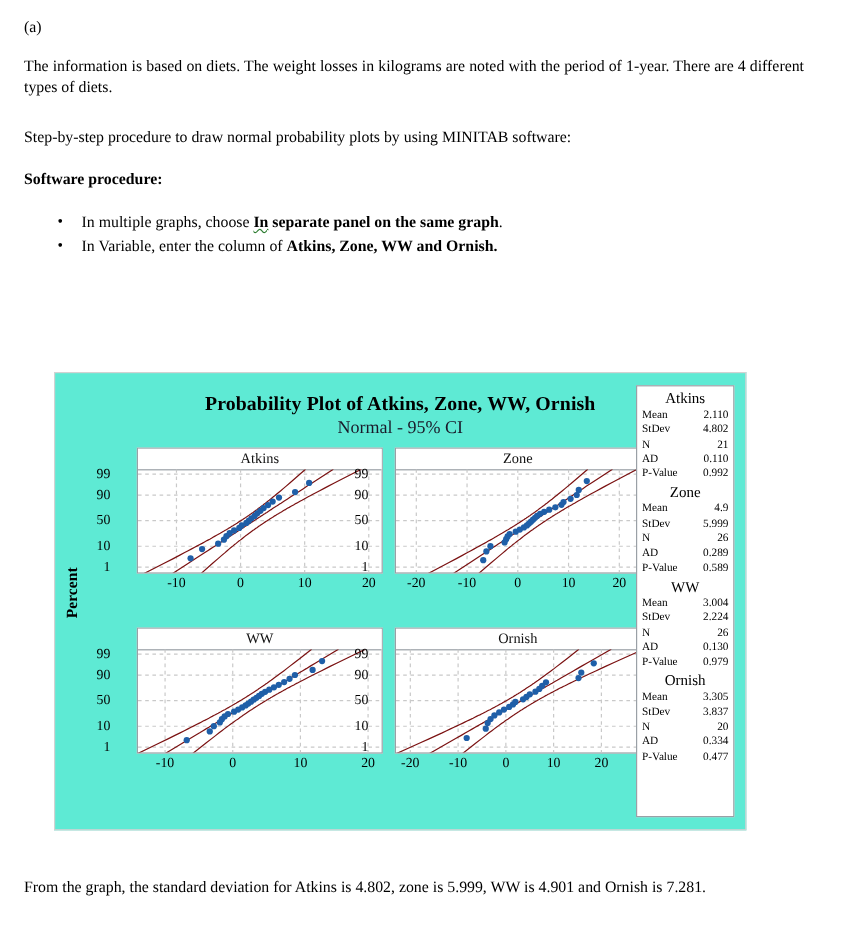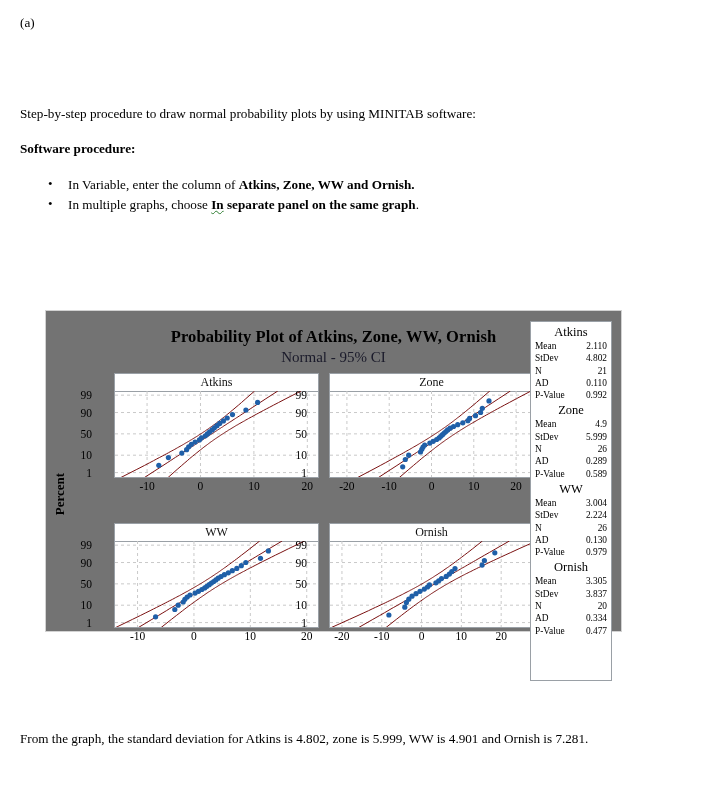--- a/index.html
+++ b/index.html
@@ -64,22 +64,22 @@
     text-decoration-thickness: 1px;
     font-weight: bold;
   }
 
   
   #minitab-graph {
     position: absolute;
     left: 45px;
     top: 310px;
     width: 577px;
-    height: 322px;
-    background: #737373;
+    height: 382px;
+    background: #5eead4;
     border: 1px solid #d2d2d2;
     box-sizing: border-box;
   }
   .graph-title {
     position: absolute;
     left: 0; right: 0;
     top: 16px;
     text-align: center;
     font-family: "Liberation Serif", "DejaVu Serif", serif;
     font-weight: bold;
@@ -193,28 +193,29 @@
   .stat-row .k { text-align: left; }
   .stat-row .v { text-align: right; }
 </style>
 </head>
 <body>
 
 <div class="page">
 
   <div class="txt" style="left:20px; top:14px;">(a)</div>
 
+  <div class="txt para" style="left:20px; top:46px; width:650px;">The information is based on diets. The weight losses in kilograms are noted with the period of 1-year. There are 4 different types of diets.</div>
 
   <div class="txt para" style="left:20px; top:105px; width:650px;">Step-by-step procedure to draw normal probability plots by using MINITAB software:</div>
 
   <div class="txt bold" style="left:20px; top:140px;">Software procedure:</div>
 
   <ul class="bullets">
+    <li><span>In multiple graphs, choose <span class="squig">In</span><span class="bold"> separate panel on the same graph</span>.</span></li>
     <li><span>In Variable, enter the column of <span class="bold">Atkins, Zone, WW and Ornish.</span></span></li>
-    <li><span>In multiple graphs, choose <span class="squig">In</span><span class="bold"> separate panel on the same graph</span>.</span></li>
   </ul>
 
 
   <div id="minitab-graph">
 
     <div class="graph-title">Probability Plot of Atkins, Zone, WW, Ornish</div>
     <div class="graph-subtitle">Normal - 95% CI</div>
 
     <div class="y-axis-label">Percent</div>
 

